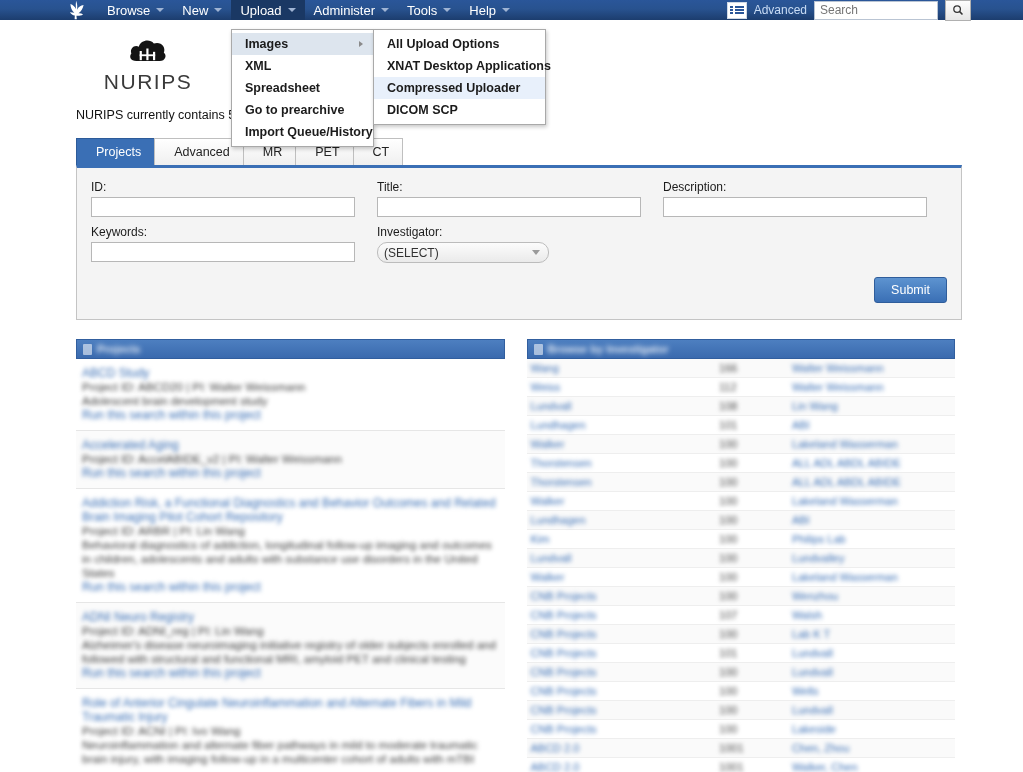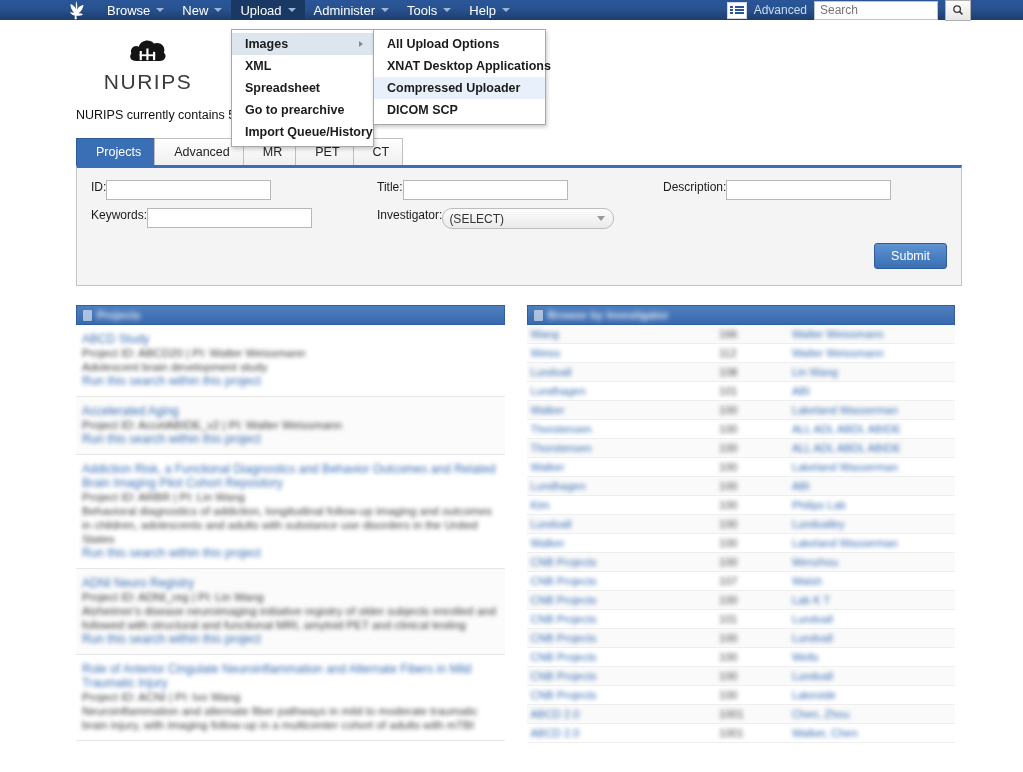--- a/index.html
+++ b/index.html
@@ -159,21 +159,21 @@
     border-color: #2d5b99;
     color: #ffffff;
   }
   .search-panel {
     border: 1px solid #c4c4c4;
     border-top: 3px solid #3a6fb5;
     background: #f4f4f4;
     padding: 12px 14px 16px 14px;
   }
   .field-row { display: flex; margin-bottom: 8px; }
-  .field { display: flex; flex-direction: row; }
+  .field { display: flex; flex-direction: column; }
   .field-label {
     font-size: 12px; color: #1b1b1b; margin-bottom: 3px;
   }
   .field input[type=text] {
     height: 20px;
     border: 1px solid #b7b7b7;
     background: #ffffff;
     font-size: 12px;
     padding: 0 4px;
     font-family: "Liberation Sans", sans-serif;

